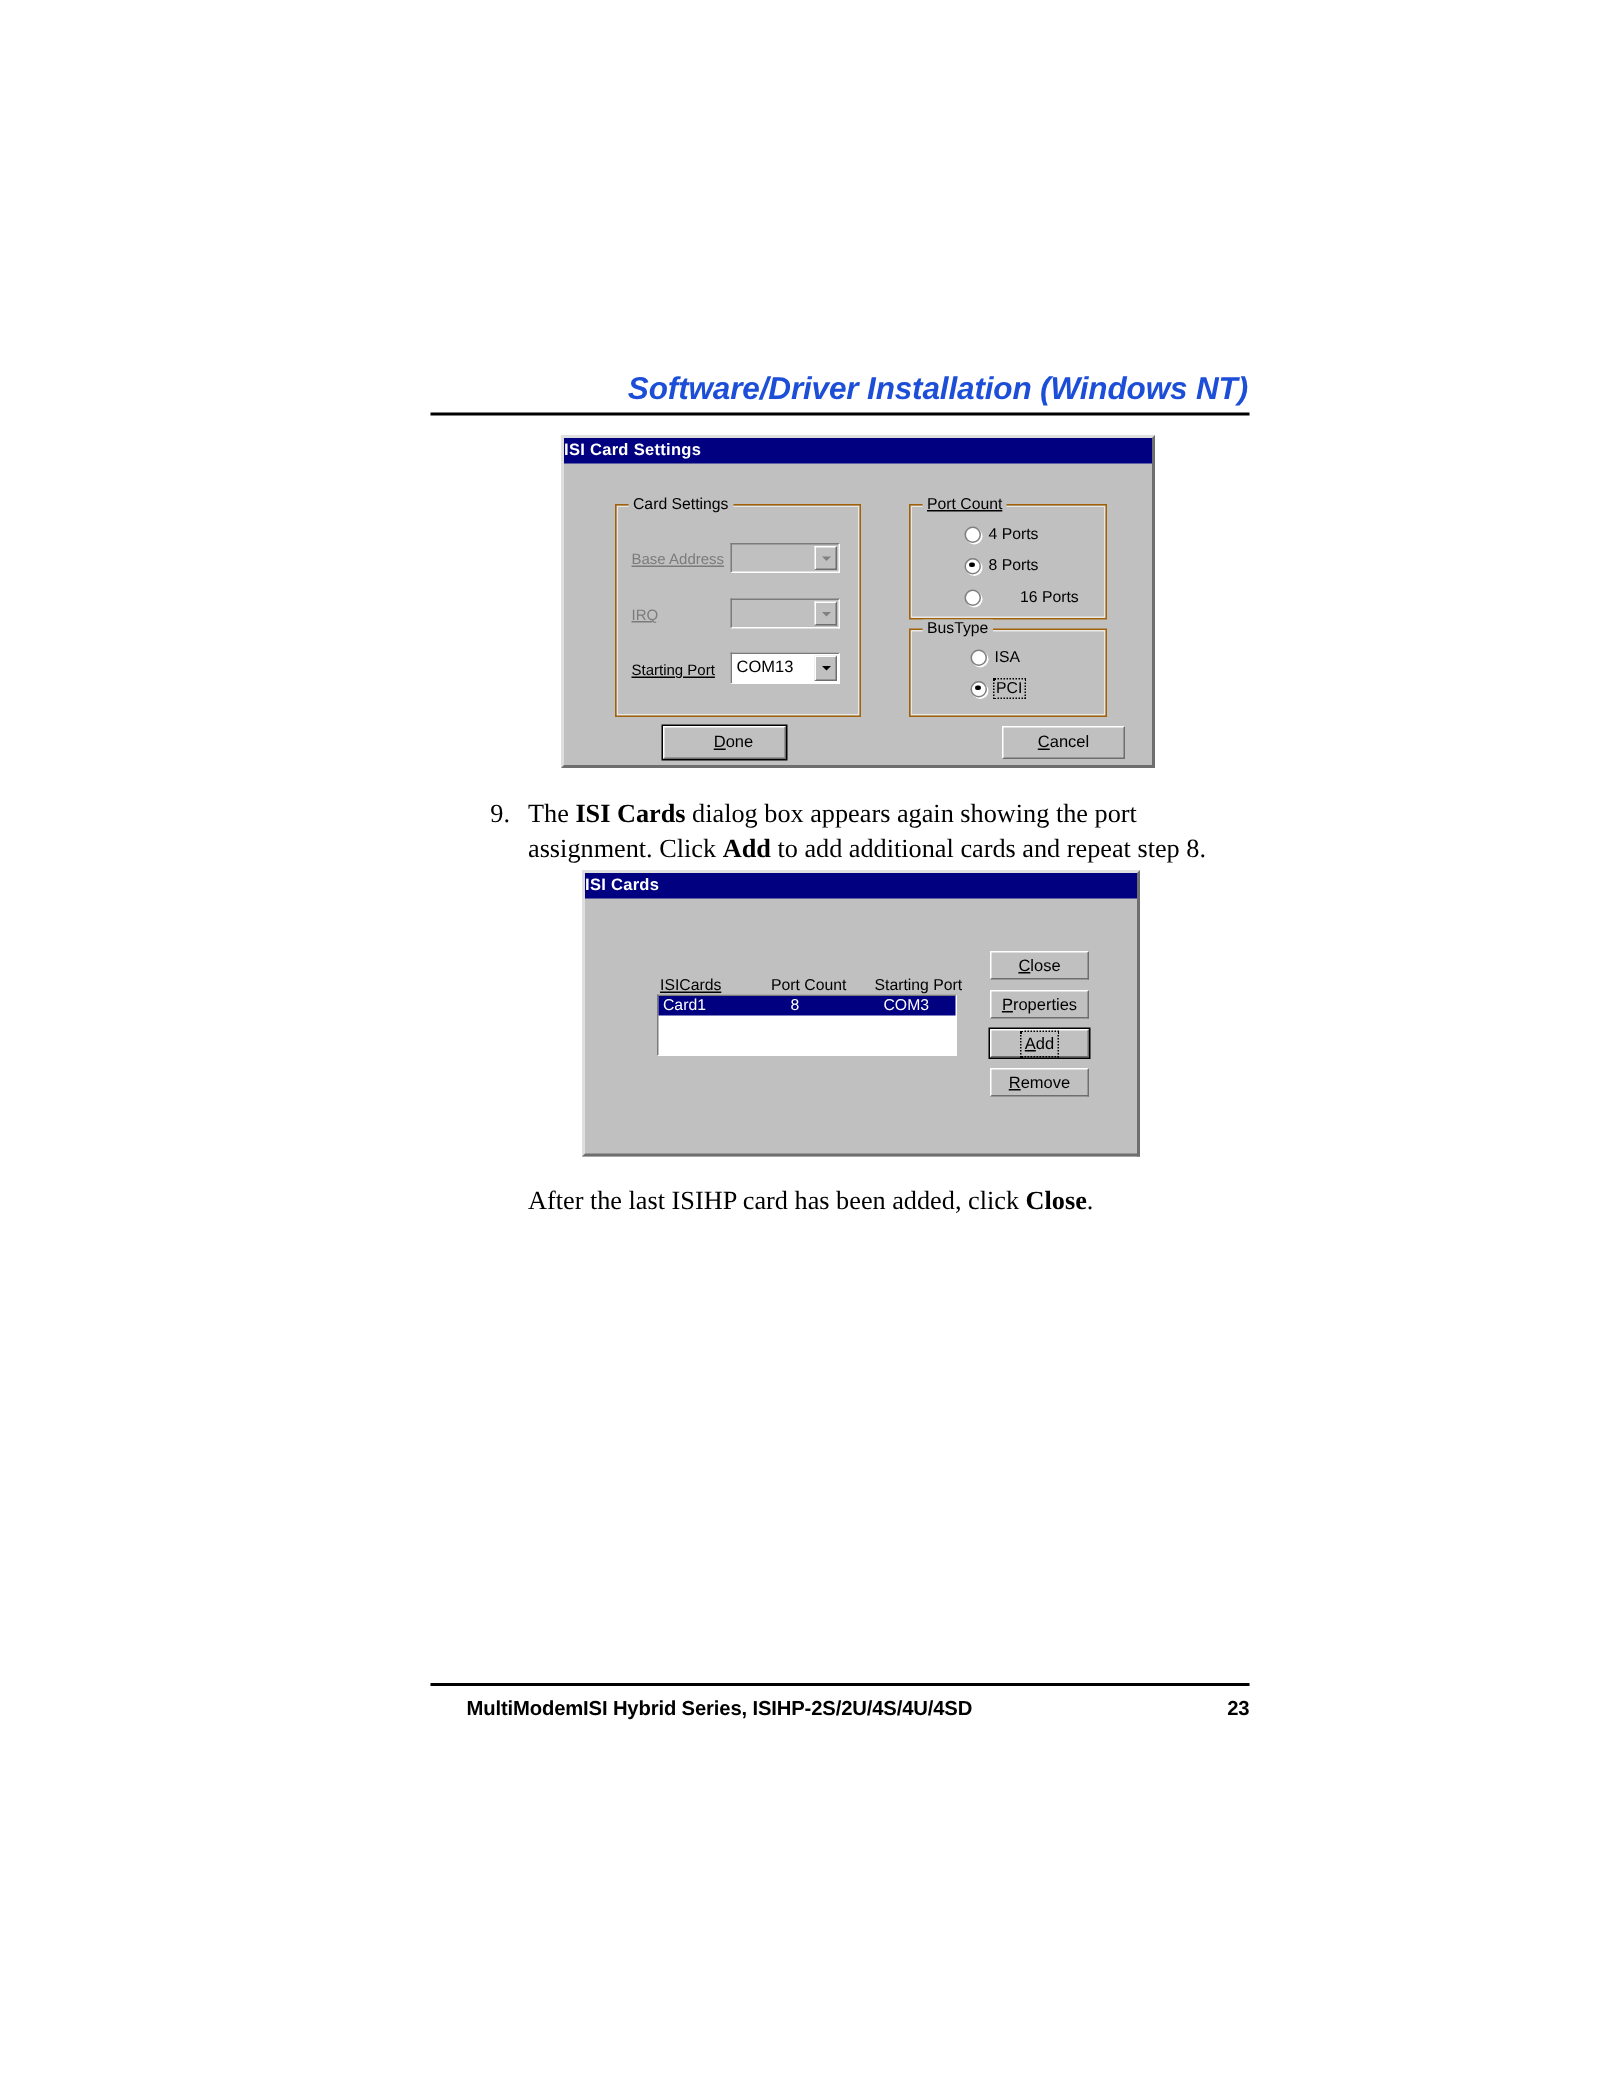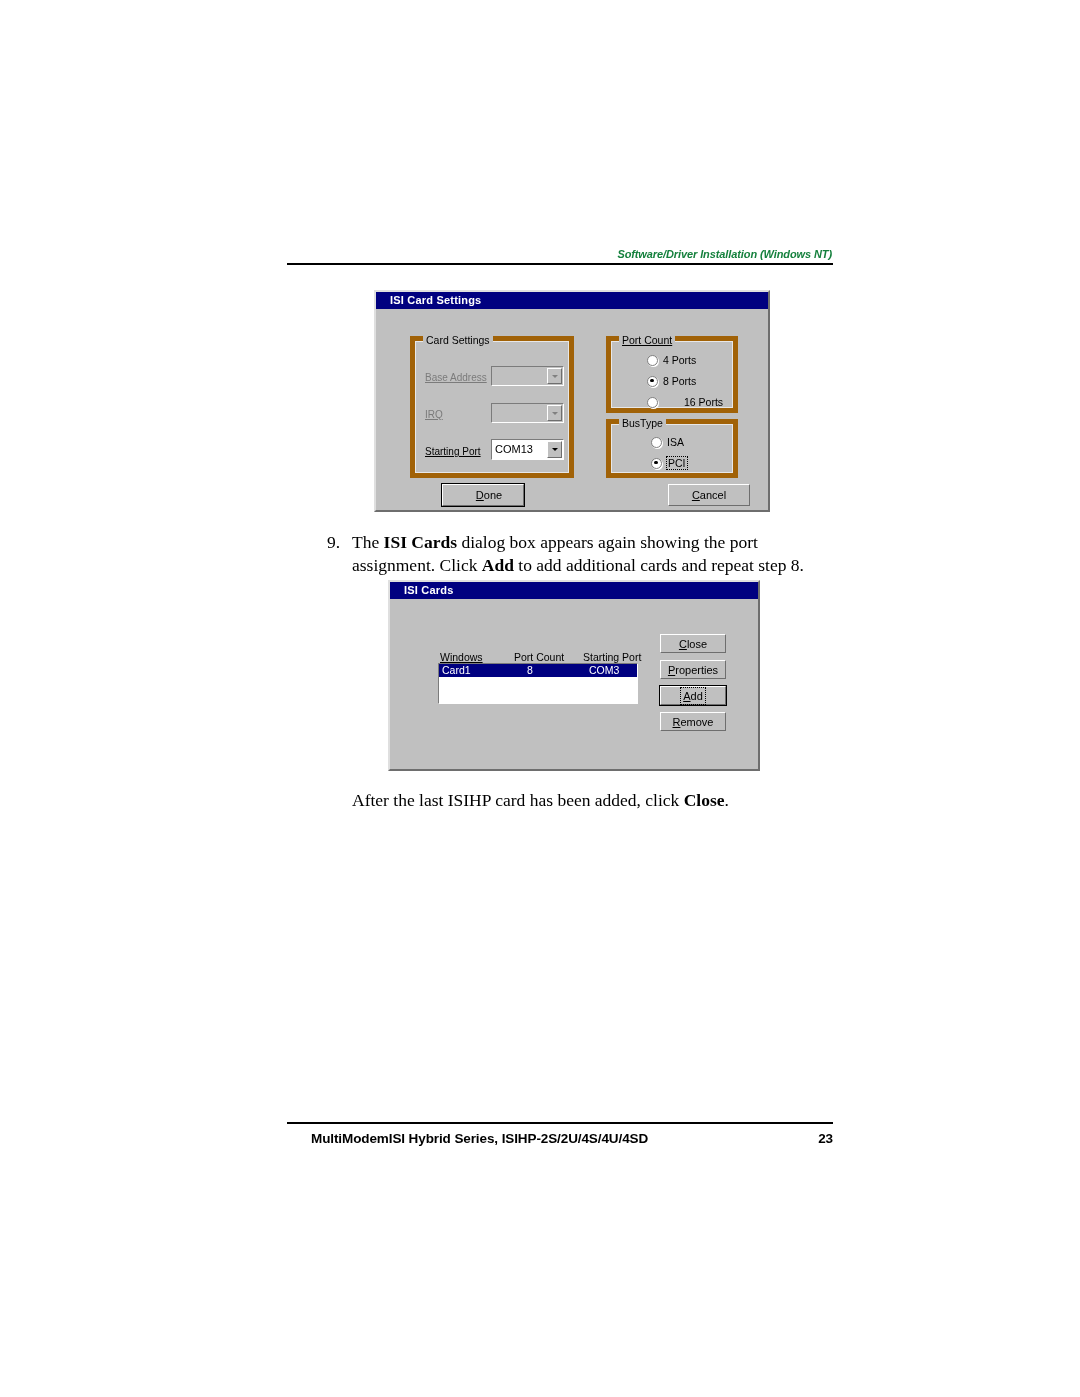--- a/index.html
+++ b/index.html
@@ -21,23 +21,23 @@
     position: absolute;
     left: 287px;
     top: 248px;
     width: 546px;
   }
   .page-header .hdr-text {
     text-align: right;
     font-family: "Liberation Sans", sans-serif;
     font-weight: bold;
     font-style: italic;
-    font-size: 11px;
+    font-size: 21px;
     letter-spacing: -0.1px;
-    color: #15803d;
+    color: #1d4ed8;
     padding-right: 1px;
   }
   .page-header .hdr-rule {
     margin-top: 3px;
     border-top: 2.2px solid #000;
     width: 100%;
   }
 
   
   .dlg {
@@ -50,28 +50,28 @@
     border-bottom: 2px solid #6e6e6e;
     font-family: "Liberation Sans", sans-serif;
     color: #000;
   }
   .titlebar {
     background: #000080;
     color: #ffffff;
     font-size: 11px;
     font-weight: bold;
     line-height: 13px;
-    padding: 2px 0 2px 14px;
+    padding: 2px 0 2px 0;
     letter-spacing: 0.2px;
   }
 
   
   .group {
     position: absolute;
-    border: 5px solid #a16207;
+    border: 1px solid #a16207;
     box-shadow: 1px 1px 0 0 #e8e8e8 inset, -1px -1px 0 0 #e8e8e8 inset;
     box-sizing: border-box;
   }
   .group > .group-title {
     position: absolute;
     top: -7px;
     left: 8px;
     background: #c0c0c0;
     padding: 0 3px;
     font-size: 10.5px;
@@ -345,21 +345,21 @@
   </div>
 </div>
 
 <div class="dlg" style="left:388px; top:580px; width:372px; height:191px;">
 
   <div class="titlebar">
     <span>ISI Cards</span>
   </div>
 
   <div class="list-head" style="left:50px; top:69px;">
-    <span class="u">Windows</span>
+    <span class="u">ISICards</span>
   </div>
   <div class="list-head" style="left:124px; top:69px;">Port Count</div>
   <div class="list-head" style="left:193px; top:69px;">Starting Port</div>
 
   <div class="listbox" style="left:48px; top:81px; width:200px; height:41px;">
     <div class="list-row">
       <span style="left:3px;">Card1</span>
       <span style="left:88px;">8</span>
       <span style="left:150px;">COM3</span>
     </div>

